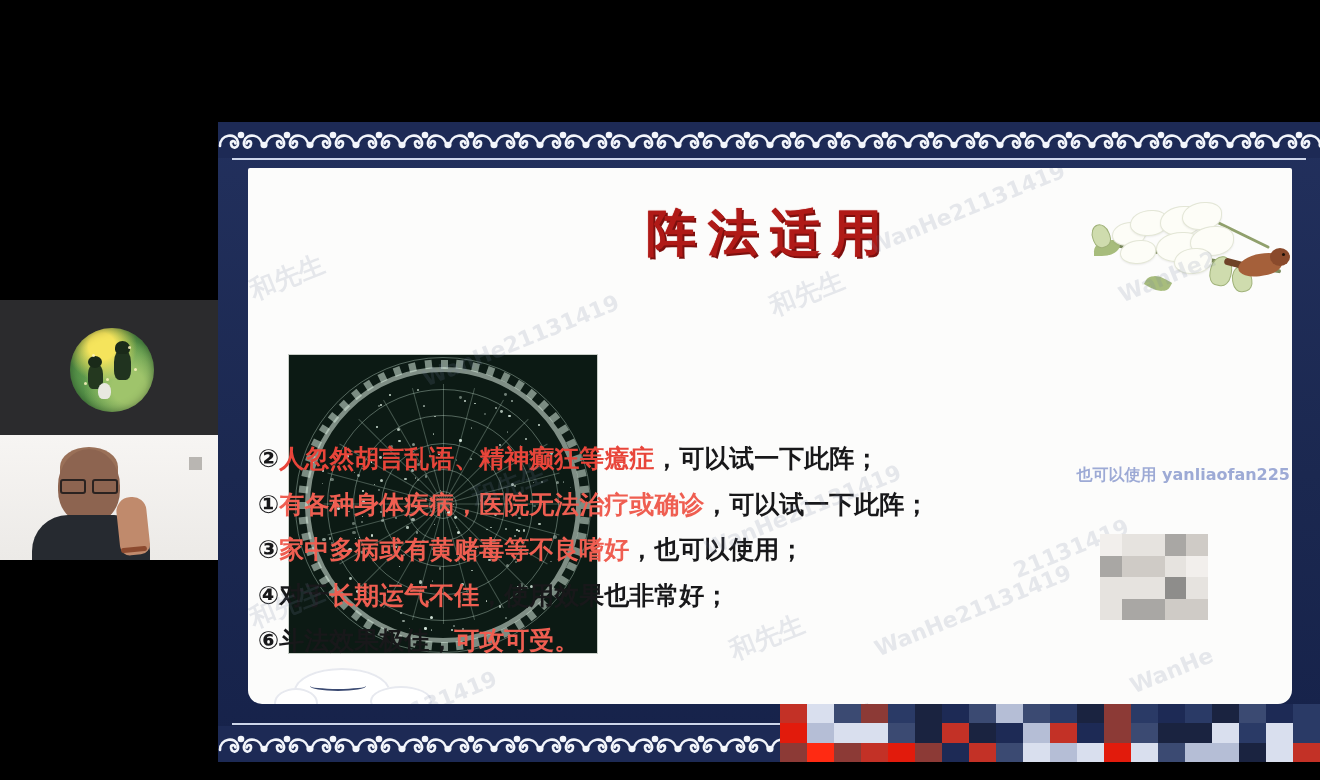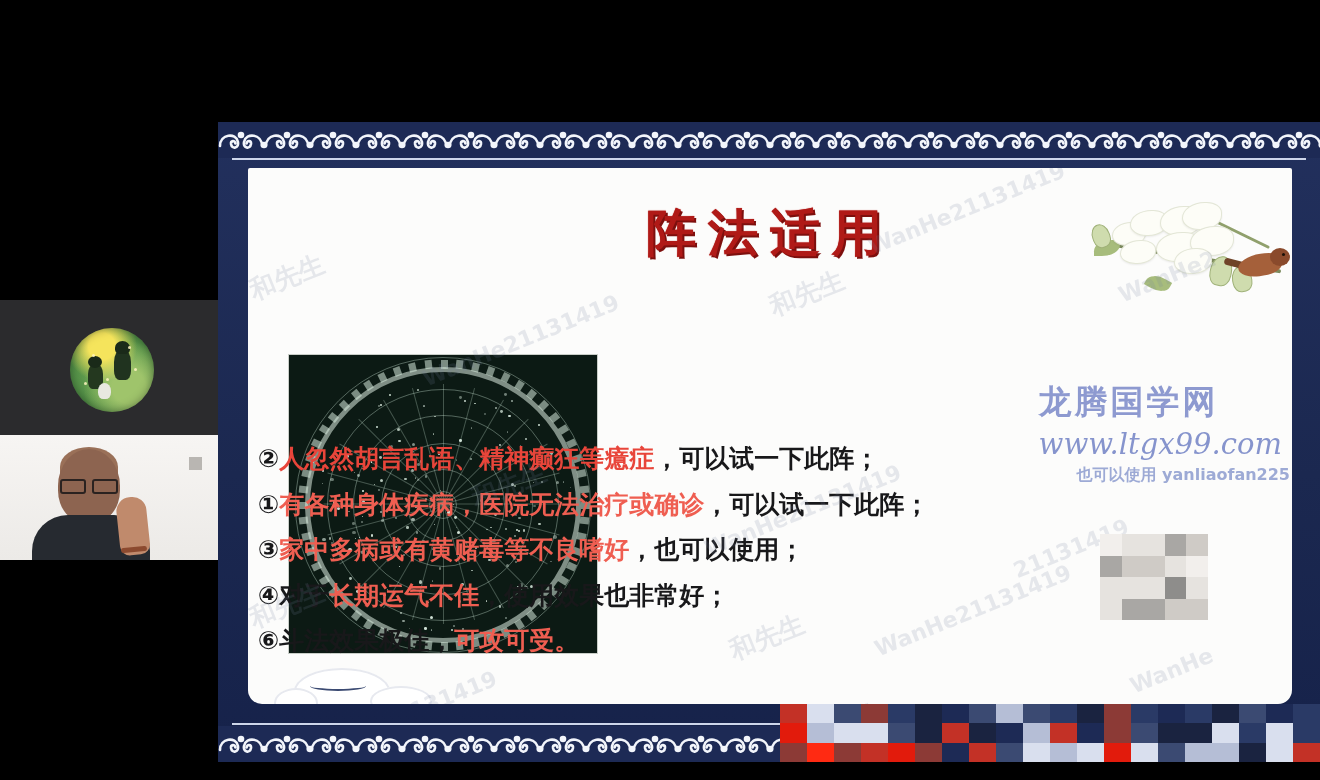--- a/index.html
+++ b/index.html
@@ -550,24 +550,20 @@
           <span>③</span><span class="red">家中多病或有黄赌毒等不良嗜好</span><span>，也可以使用；</span>
         </div>
         <div class="li">
           <span>④</span><span>对于</span><span class="red">长期运气不佳</span><span>，使用效果也非常好；</span>
         </div>
         <div class="li">
           <span>⑥</span><span>斗法效果极佳，</span><span class="red">可攻可受。</span>
         </div>
       </div>
 
-      <div class="brandwm">
-        <div class="cn">龙腾国学网</div>
-        <div class="url">www.ltgx99.com</div>
-      </div>
       <div class="wechatwm">也可以使用 yanliaofan225</div>
 
       <div class="cloud">
         <i></i>
           <i></i>
           <i></i>
       </div>
       <div class="cloud-line"></div>
 
       <div id="wmlayer">

